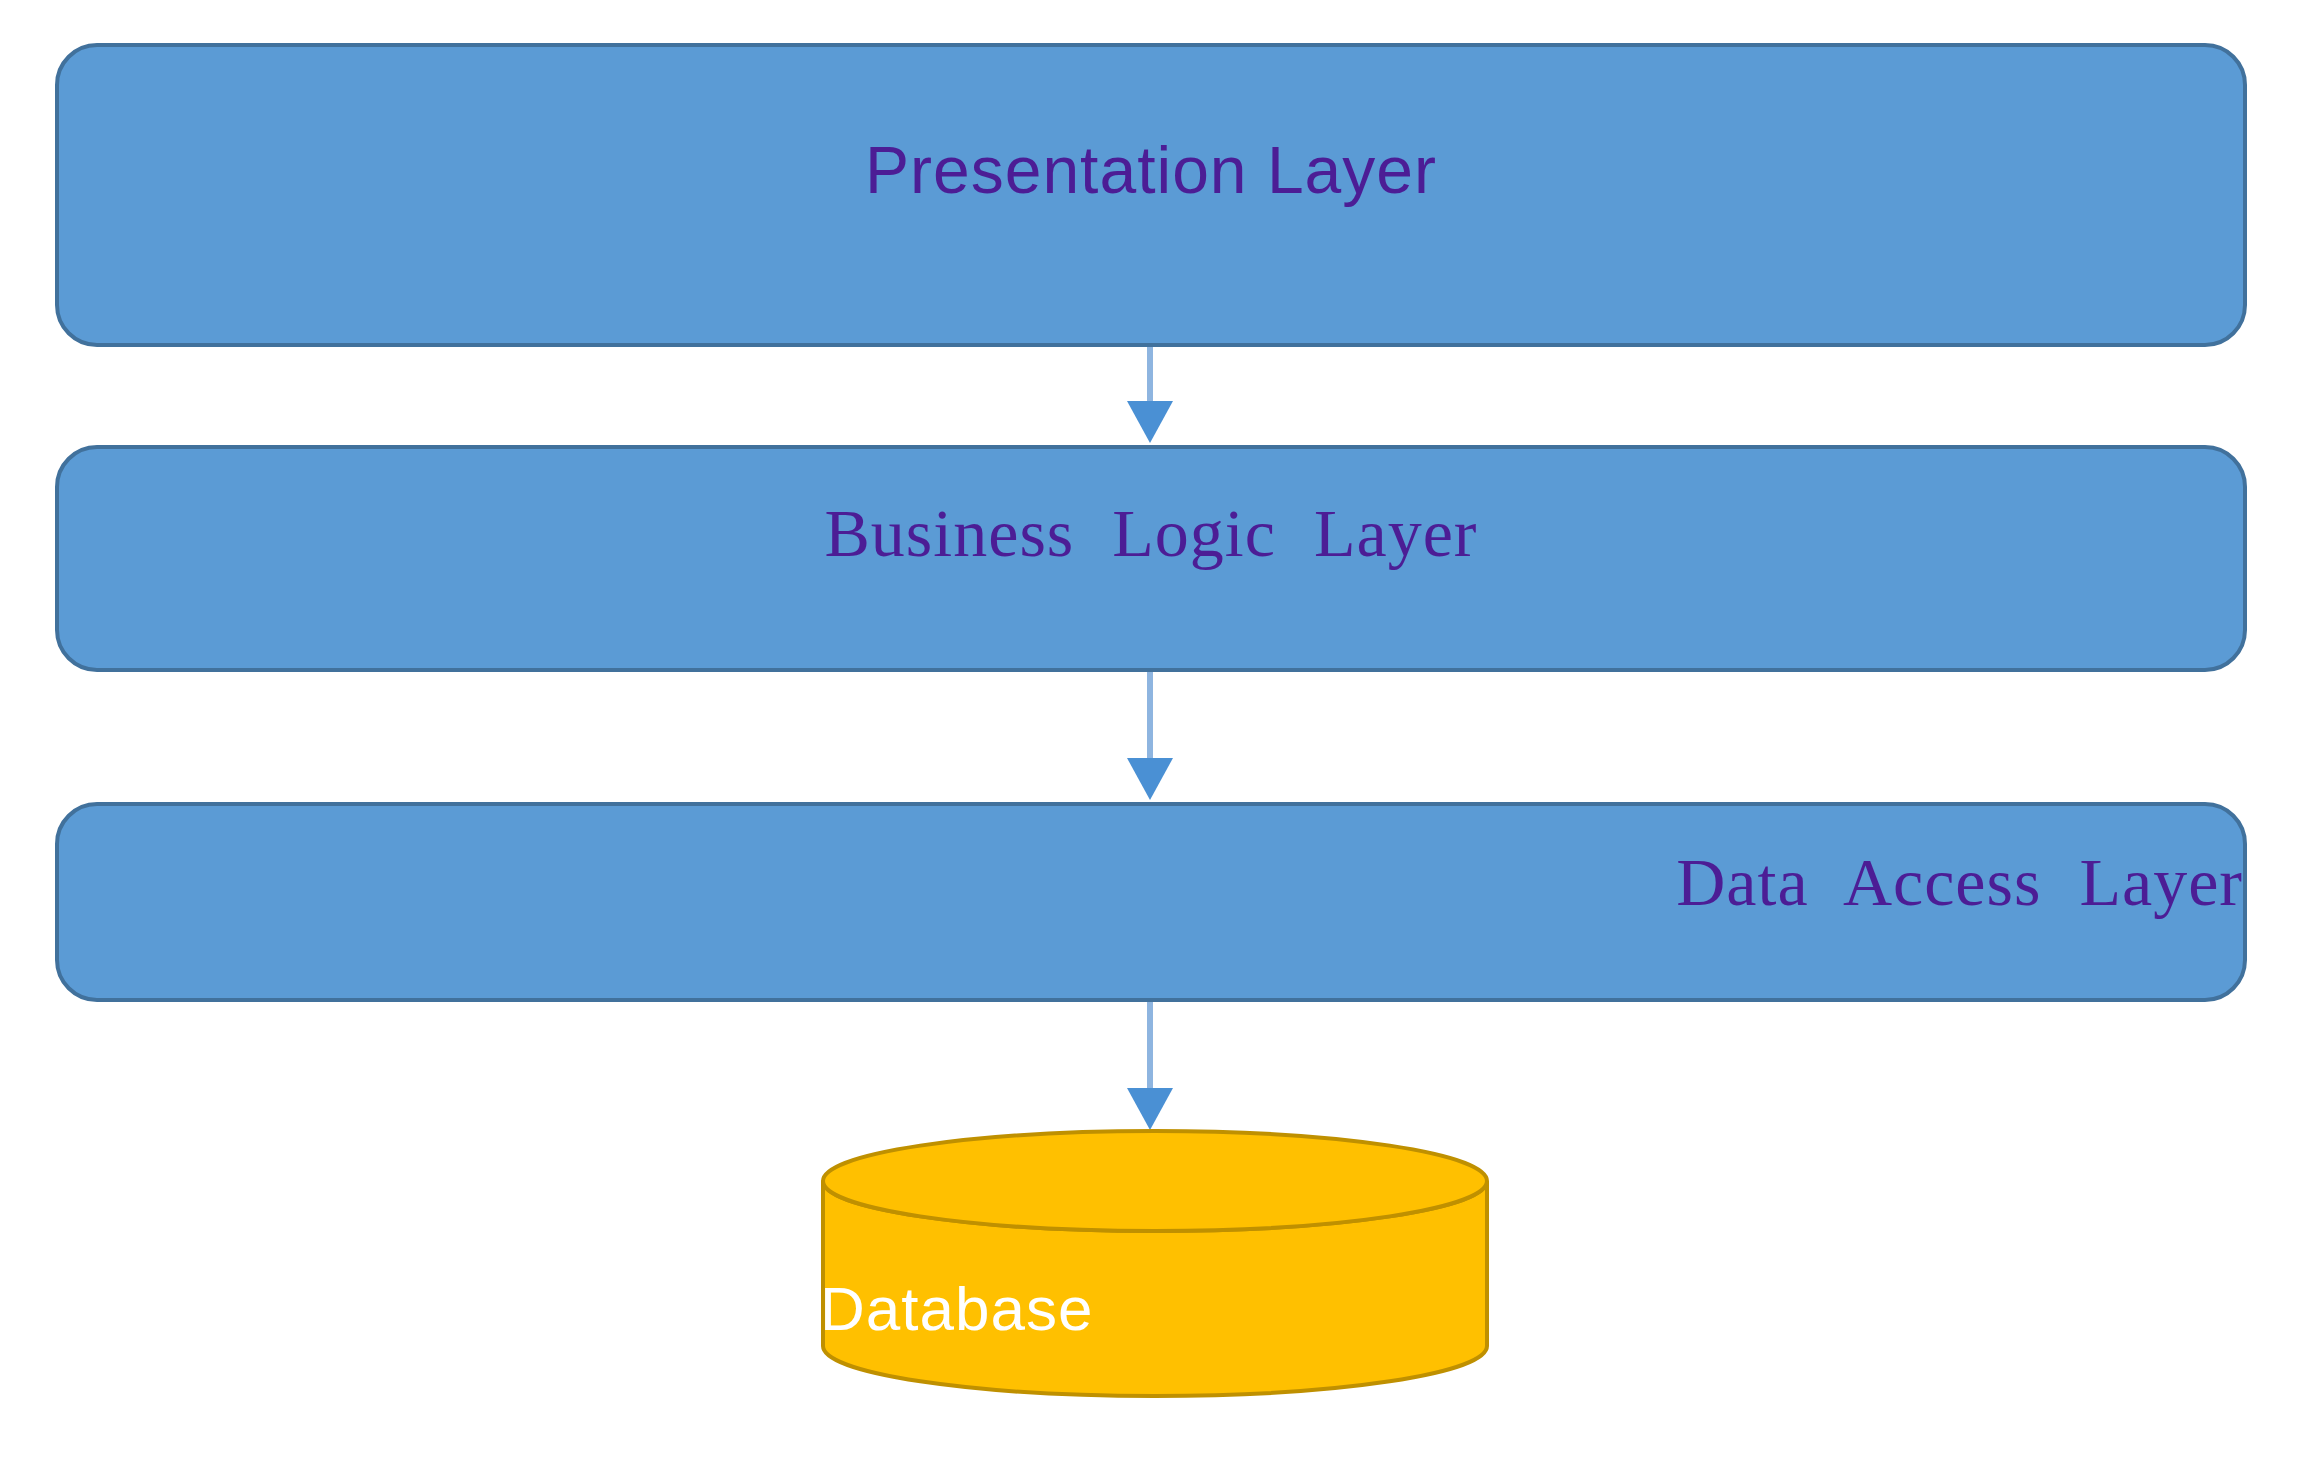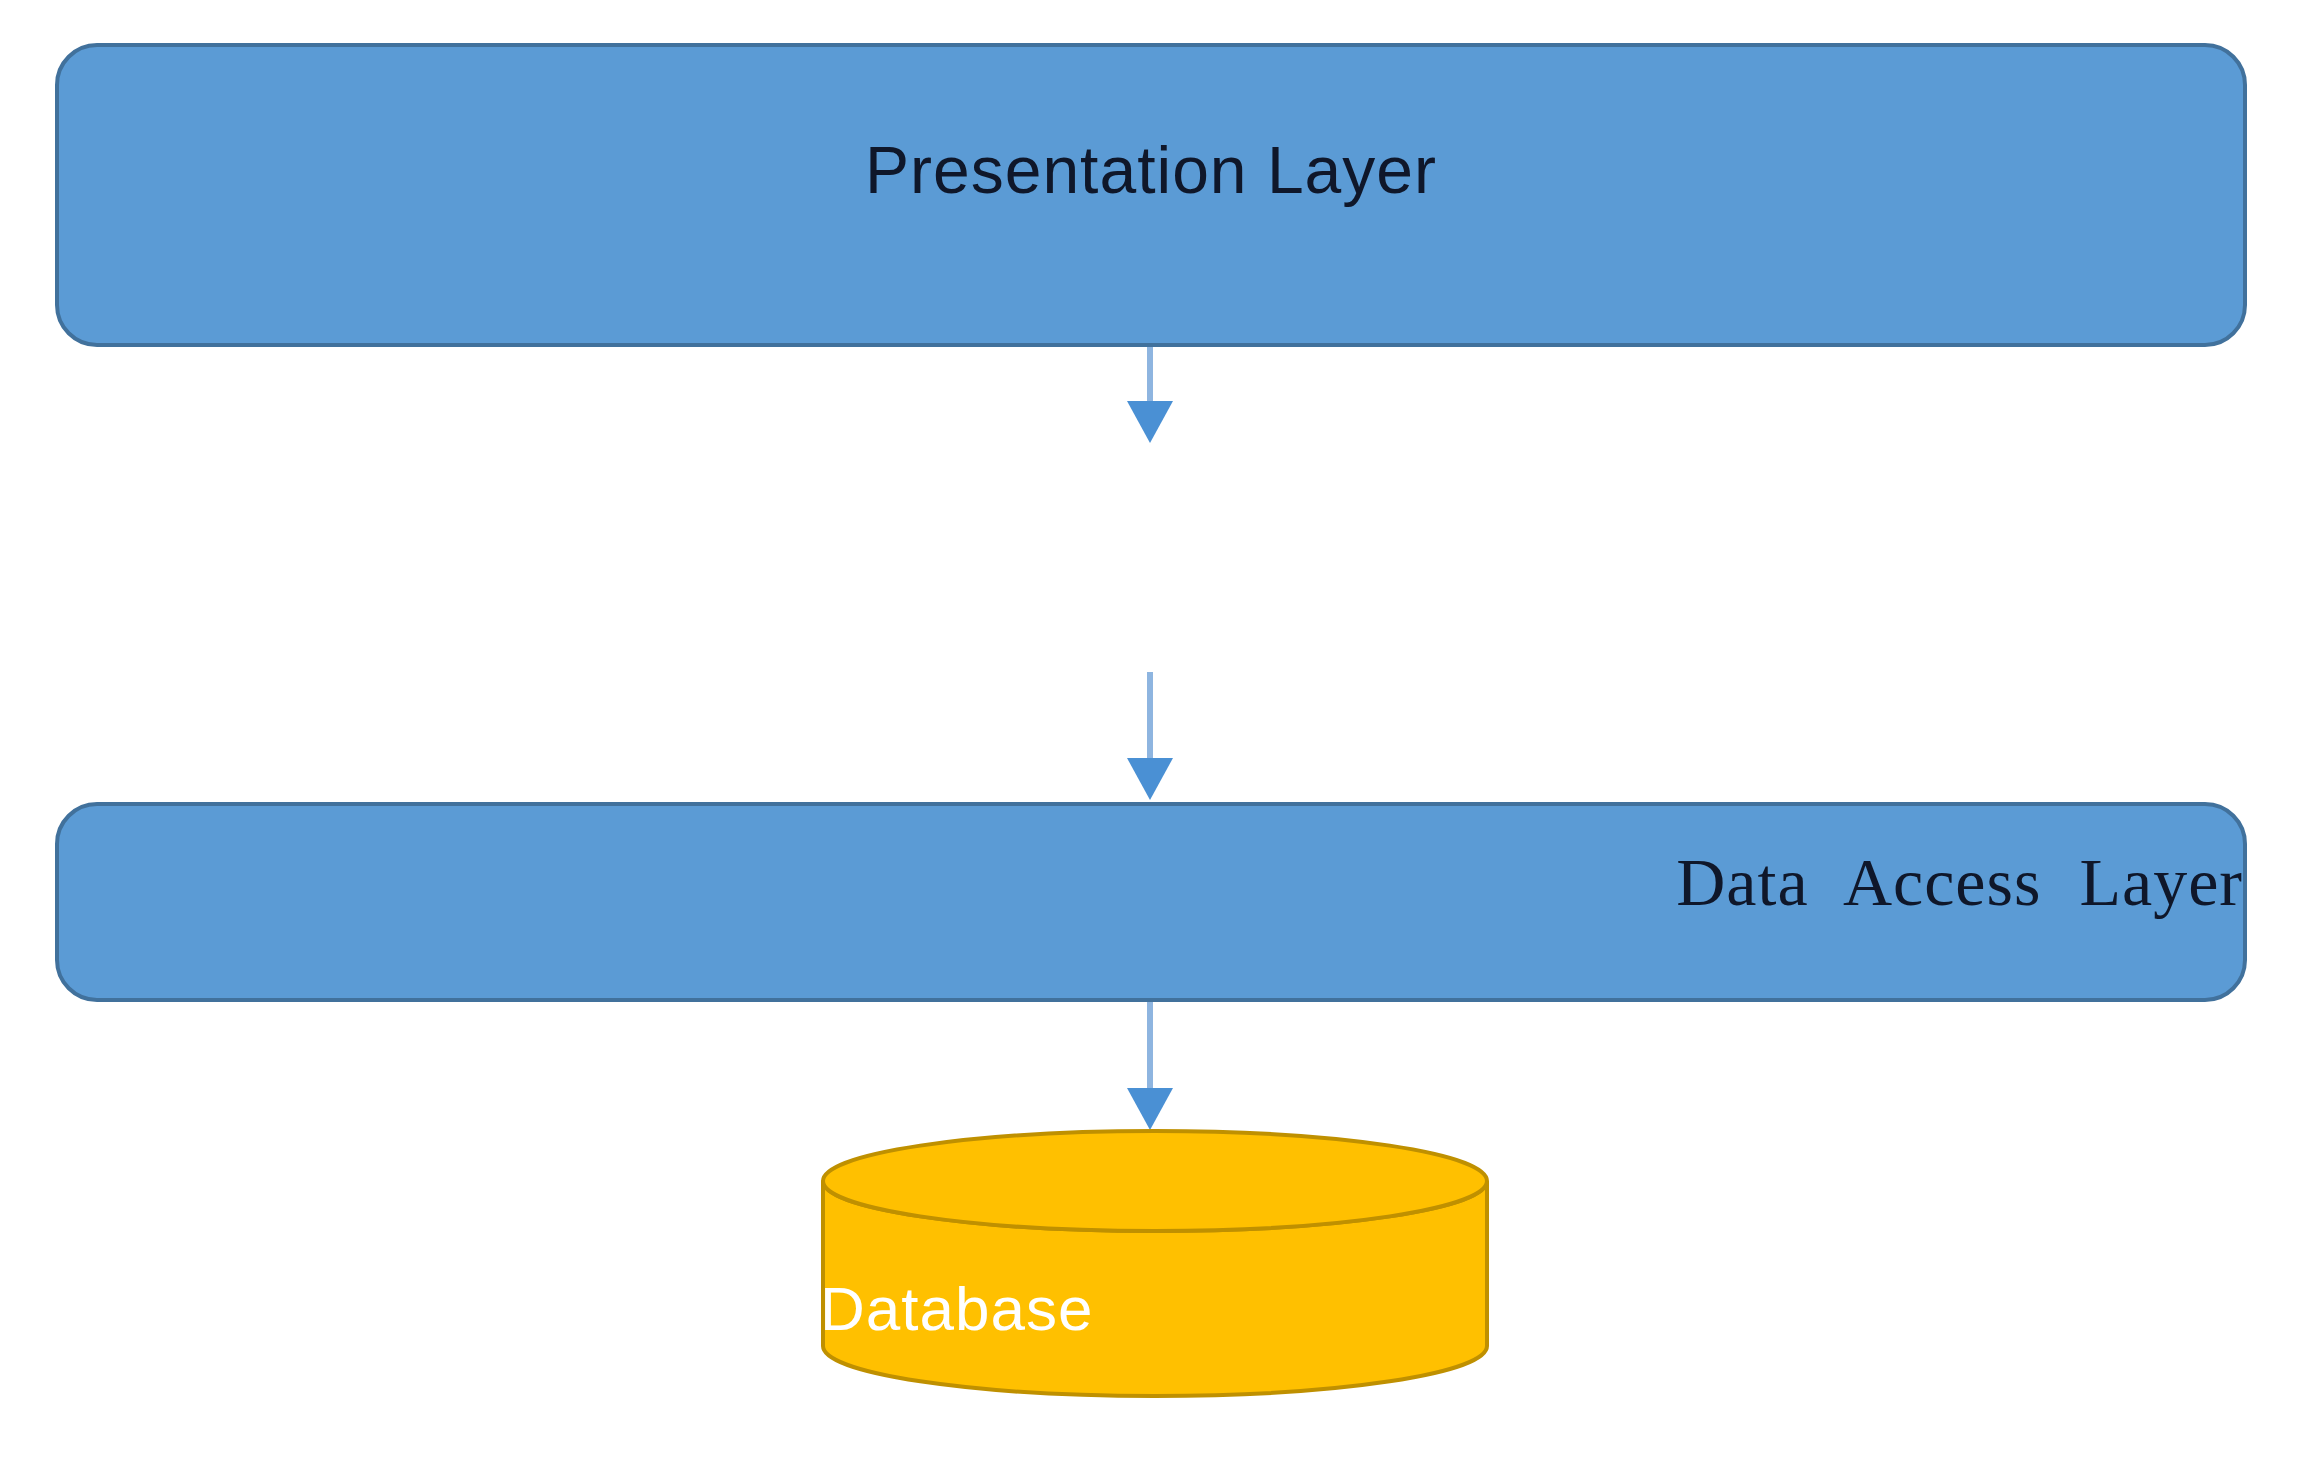--- a/index.html
+++ b/index.html
@@ -17,21 +17,21 @@
     width: 2192px;
     background: #5B9BD5;
     border: 4px solid #41719C;
     border-radius: 42px;
     box-sizing: border-box;
     display: flex;
     align-items: center;
     justify-content: center;
   }
   .layer-label {
-    color: #0f172a;
+    color: #4c1d95;
     letter-spacing: 1px;
     white-space: nowrap;
   }
   .sans-label {
     font-family: "Liberation Sans", sans-serif;
     font-size: 66px;
   }
   .serif-label {
     font-family: "Liberation Serif", serif;
     font-size: 68px;
@@ -75,20 +75,23 @@
 
   <div id="box-presentation" class="layer-box">
     <span class="layer-label sans-label">Presentation Layer</span>
   </div>
 
   <svg id="arrow-1" class="arrow" viewBox="0 0 60 98">
     <rect x="27" y="0" width="6" height="58" fill="#8EB5E0"></rect>
     <polygon points="7,54 53,54 30,96" fill="#4A90D4"></polygon>
   </svg>
 
+  <div id="box-business" class="layer-box">
+    <span class="layer-label serif-label">Business Logic Layer</span>
+  </div>
 
   <svg id="arrow-2" class="arrow" viewBox="0 0 60 130">
     <rect x="27" y="0" width="6" height="90" fill="#8EB5E0"></rect>
     <polygon points="7,86 53,86 30,128" fill="#4A90D4"></polygon>
   </svg>
 
   <div id="box-dataaccess" class="layer-box">
     <span class="layer-label serif-label">Data Access Layer</span>
   </div>
 

